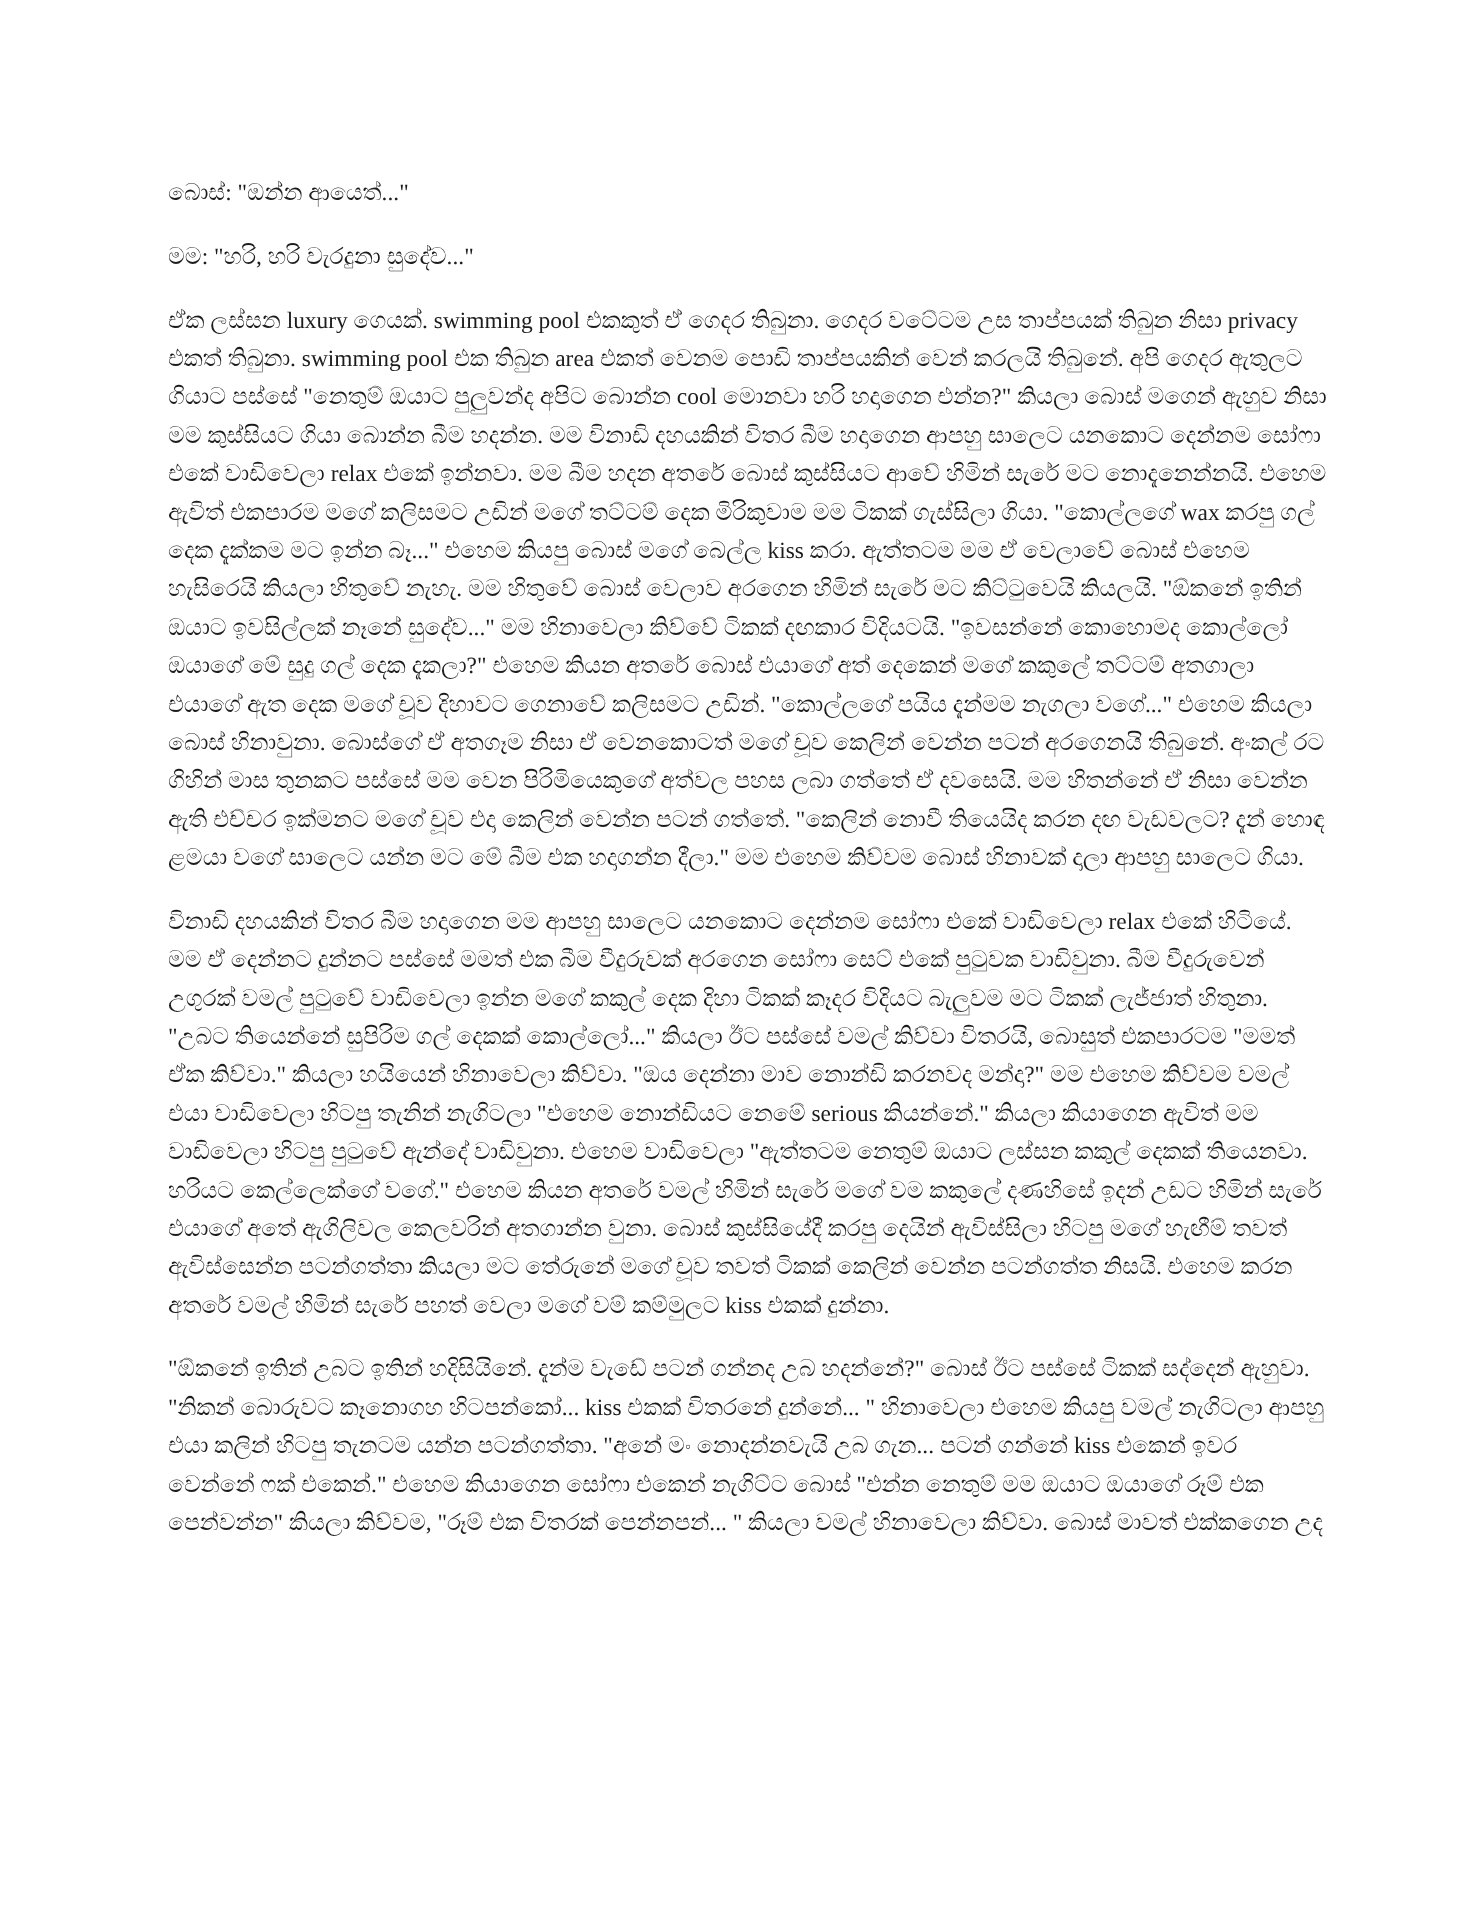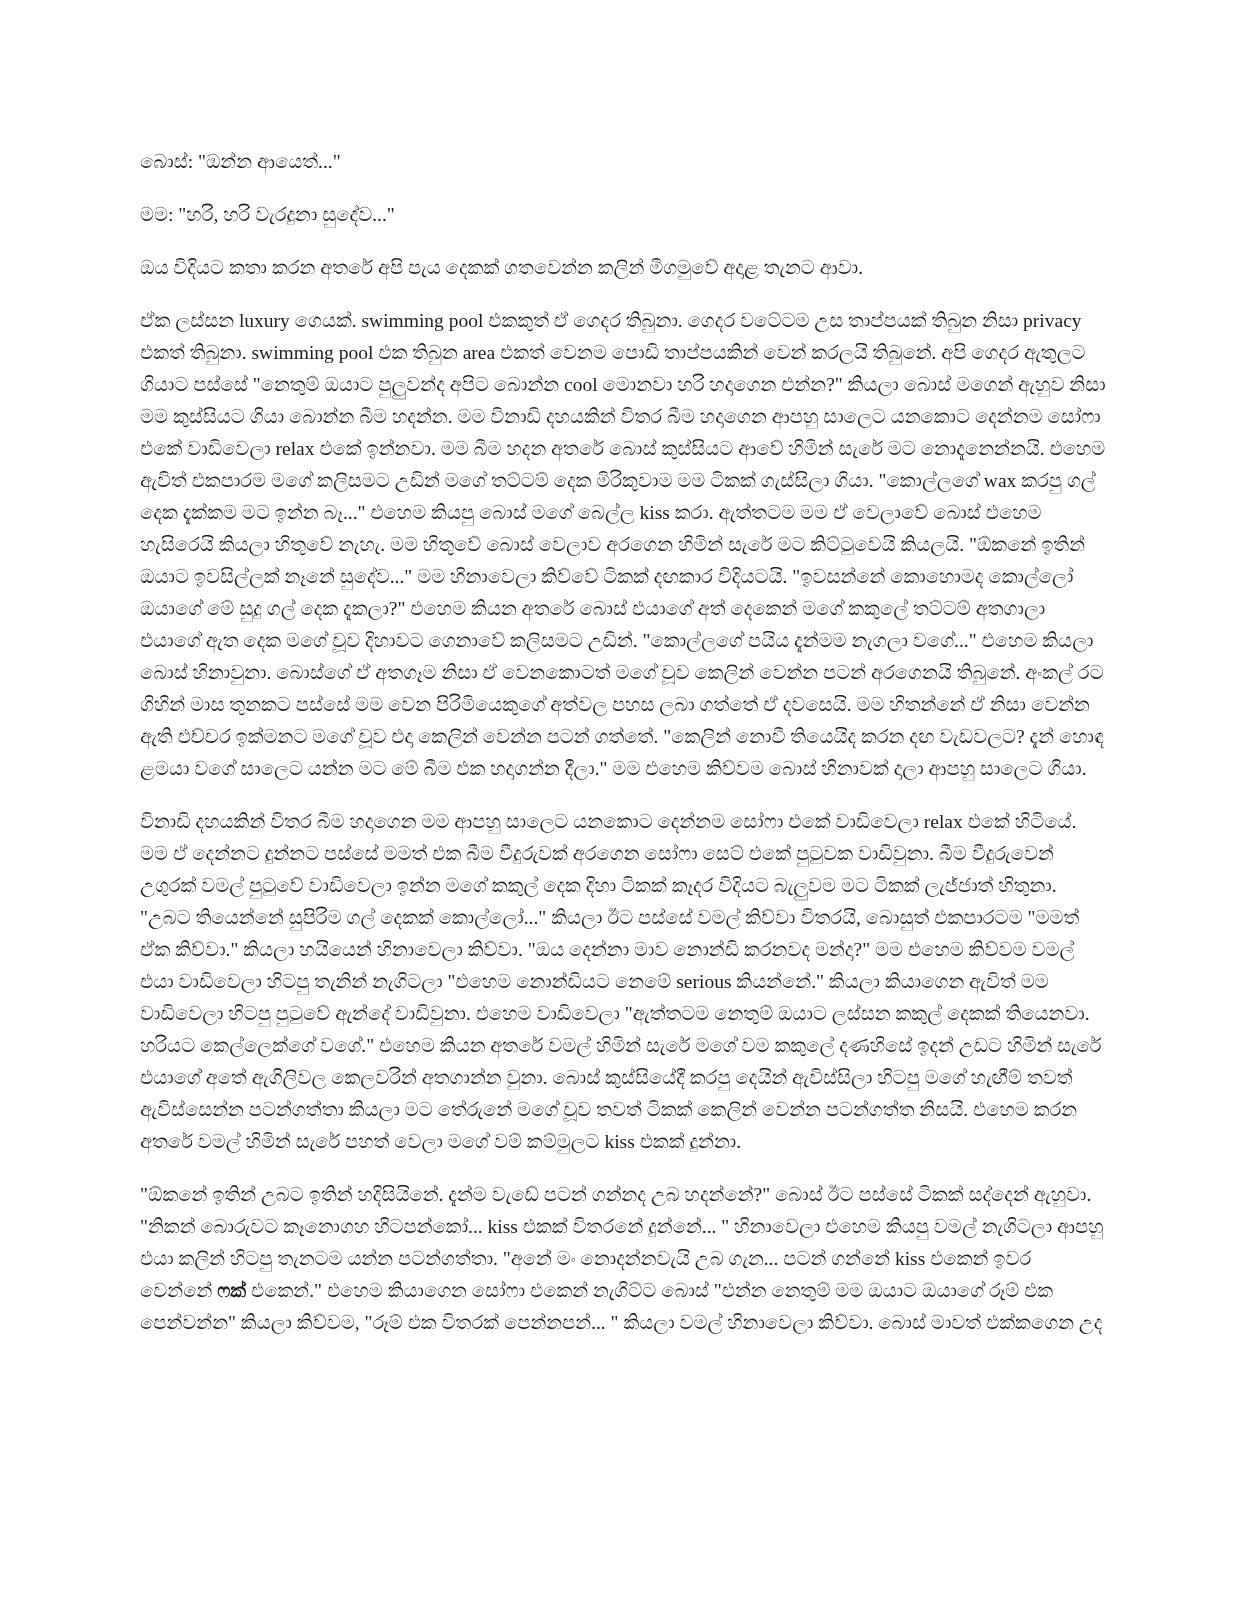--- a/index.html
+++ b/index.html
@@ -22,30 +22,29 @@
   }
   .doc-paragraph {
     margin: 0 0 21px 0;
     font-size: 19.5px;
     line-height: 32px;
     text-align: left;
     white-space: normal;
     word-break: normal;
   }
   .run { font-weight: normal; }
-  .run-bold { font-weight: bold; }
+  .run-bold { font-weight: normal; }
 </style>
 </head>
 <body>
 
 <div class="page">
   <p class="doc-paragraph">බොස්: "ඔන්න ආයෙත්..."</p>
 
   <p class="doc-paragraph">මම: "හරි, හරි වැරදුනා සුදේව..."</p>
 
-  <p class="doc-paragraph">ඔය විදියට කතා කරන අතරේ අපි පැය දෙකක් ගතවෙන්න කලින් මීගමුවේ අදාළ තැනට ආවා.</p>
 
   <p class="doc-paragraph">ඒක ලස්සන luxury ගෙයක්. swimming pool එකකුත් ඒ ගෙදර තිබුනා. ගෙදර වටේටම උස තාප්පයක් තිබුන නිසා privacy එකත් තිබුනා. swimming pool එක තිබුන area එකත් වෙනම පොඩි තාප්පයකින් වෙන් කරලයි තිබුනේ. අපි ගෙදර ඇතුලට ගියාට පස්සේ "නෙතුම් ඔයාට පුලුවන්ද අපිට බොන්න cool මොනවා හරි හදාගෙන එන්න?" කියලා බොස් මගෙන් ඇහුව නිසා මම කුස්සියට ගියා බොන්න බීම හදන්න. මම විනාඩි දහයකින් විතර බීම හදාගෙන ආපහු සාලෙට යනකොට දෙන්නම සෝෆා එකේ වාඩිවෙලා relax එකේ ඉන්නවා. මම බීම හදන අතරේ බොස් කුස්සියට ආවේ හිමින් සැරේ මට නොදැනෙන්නයි. එහෙම ඇවිත් එකපාරම මගේ කලිසමට උඩින් මගේ තට්ටම් දෙක මිරිකුවාම මම ටිකක් ගැස්සිලා ගියා. "කොල්ලගේ wax කරපු ගල් දෙක දැක්කම මට ඉන්න බෑ..." එහෙම කියපු බොස් මගේ බෙල්ල kiss කරා. ඇත්තටම මම ඒ වෙලාවේ බොස් එහෙම හැසිරෙයි කියලා හිතුවේ නැහැ. මම හිතුවේ බොස් වෙලාව අරගෙන හිමින් සැරේ මට කිට්ටුවෙයි කියලයි. "ඕකනේ ඉතින් ඔයාට ඉවසිල්ලක් නෑනේ සුදේව..." මම හිනාවෙලා කිව්වේ ටිකක් දඟකාර විදියටයි. "ඉවසන්නේ කොහොමද කොල්ලෝ ඔයාගේ මේ සුදු ගල් දෙක දැකලා?" එහෙම කියන අතරේ බොස්  එයාගේ අත් දෙකෙන් මගේ කකුලේ තට්ටම් අතගාලා එයාගේ ඇත දෙක මගේ චූව දිහාවට ගෙනාවේ කලිසමට උඩින්. "කොල්ලගේ පයිය දැන්මම නැගලා වගේ..." එහෙම කියලා බොස් හිනාවුනා. බොස්ගේ ඒ අතගෑම නිසා ඒ වෙනකොටත් මගේ චූව කෙලින් වෙන්න පටන් අරගෙනයි තිබුනේ. අංකල් රට ගිහින් මාස තුනකට පස්සේ මම වෙන පිරිමියෙකුගේ අත්වල පහස ලබා ගත්තේ ඒ දවසෙයි. මම හිතන්නේ ඒ නිසා වෙන්න ඇති එච්චර ඉක්මනට මගේ චූව එදා කෙලින් වෙන්න පටන් ගත්තේ. "කෙලින් නොවී තියෙයිද කරන දඟ වැඩවලට? දැන් හොඳ ළමයා වගේ සාලෙට යන්න මට මේ බීම එක හදාගන්න දීලා." මම එහෙම කිව්වම බොස් හිනාවක් දාලා ආපහු සාලෙට ගියා.</p>
 
   <p class="doc-paragraph">විනාඩි දහයකින් විතර බීම හදාගෙන මම ආපහු සාලෙට යනකොට දෙන්නම සෝෆා එකේ වාඩිවෙලා relax එකේ හිටියේ. මම ඒ දෙන්නට දුන්නට පස්සේ මමත් එක බීම වීදුරුවක් අරගෙන සෝෆා සෙට් එකේ පුටුවක වාඩිවුනා. බීම වීදුරුවෙන් උගුරක් වමල් පුටුවේ වාඩිවෙලා ඉන්න මගේ කකුල් දෙක දිහා ටිකක් කෑදර විදියට බැලුවම මට ටිකක් ලැජ්ජාත් හිතුනා. "උබට තියෙන්නේ සුපිරිම ගල් දෙකක් කොල්ලෝ..." කියලා ඊට පස්සේ වමල් කිව්වා විතරයි, බොසුත් එකපාරටම "මමත් ඒක කිව්වා." කියලා හයියෙන් හිනාවෙලා කිව්වා. "ඔය දෙන්නා මාව නොන්ඩි කරනවද මන්දා?" මම එහෙම කිව්වම වමල් එයා වාඩිවෙලා හිටපු තැනින් නැගිටලා "එහෙම නොන්ඩියට නෙමේ serious කියන්නේ." කියලා කියාගෙන ඇවිත් මම වාඩිවෙලා හිටපු පුටුවේ ඇන්දේ වාඩිවුනා. එහෙම වාඩිවෙලා "ඇත්තටම නෙතුම් ඔයාට ලස්සන කකුල් දෙකක් තියෙනවා. හරියට කෙල්ලෙක්ගේ වගේ." එහෙම කියන අතරේ වමල් හිමින් සැරේ මගේ වම කකුලේ දණහිසේ ඉදන් උඩට හිමින් සැරේ එයාගේ අතේ ඇගිලිවල කෙලවරින් අතගාන්න වුනා. බොස් කුස්සියේදී කරපු දෙයින් ඇවිස්සිලා හිටපු මගේ හැඟීම් තවත් ඇවිස්සෙන්න පටන්ගත්තා කියලා මට තේරුනේ මගේ චූව තවත් ටිකක් කෙලින් වෙන්න පටන්ගත්ත නිසයි. එහෙම කරන අතරේ වමල් හිමින් සැරේ පහත් වෙලා මගේ වම් කම්මුලට kiss එකක් දුන්නා.</p>
 
   <p class="doc-paragraph"><span class="run">"ඕකනේ ඉතින් උබට ඉතින් හදිසියිනේ. දැන්ම වැඩේ පටන් ගන්නද උබ හදන්නේ?" බොස් ඊට පස්සේ ටිකක් සද්දෙන් ඇහුවා. "නිකන් බොරුවට කෑනොගහ හිටපන්කෝ... kiss එකක් විතරනේ දුන්නේ... " හිනාවෙලා එහෙම කියපු වමල් නැගිටලා ආපහු එයා කලින් හිටපු තැනටම යන්න පටන්ගත්තා. "අනේ මං නොදන්නවැයි උබ ගැන... පටන් ගන්නේ kiss එකෙන් ඉවර වෙන්නේ </span><span class="run run-bold">ෆක්</span><span class="run"> එකෙන්." එහෙම කියාගෙන සෝෆා එකෙන් නැගිට්ට බොස් "එන්න නෙතුම් මම ඔයාට ඔයාගේ රූම් එක පෙන්වන්න" කියලා කිව්වම, "රූම් එක විතරක් පෙන්නපන්... " කියලා වමල් හිනාවෙලා කිව්වා. බොස් මාවත් එක්කගෙන උද</span></p>
 </div>
 
 </body></html>

